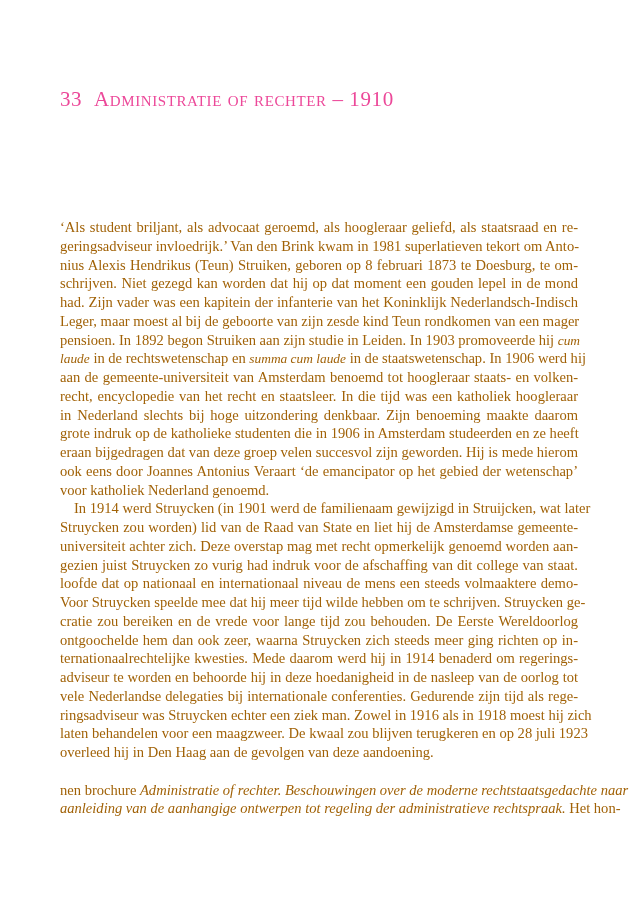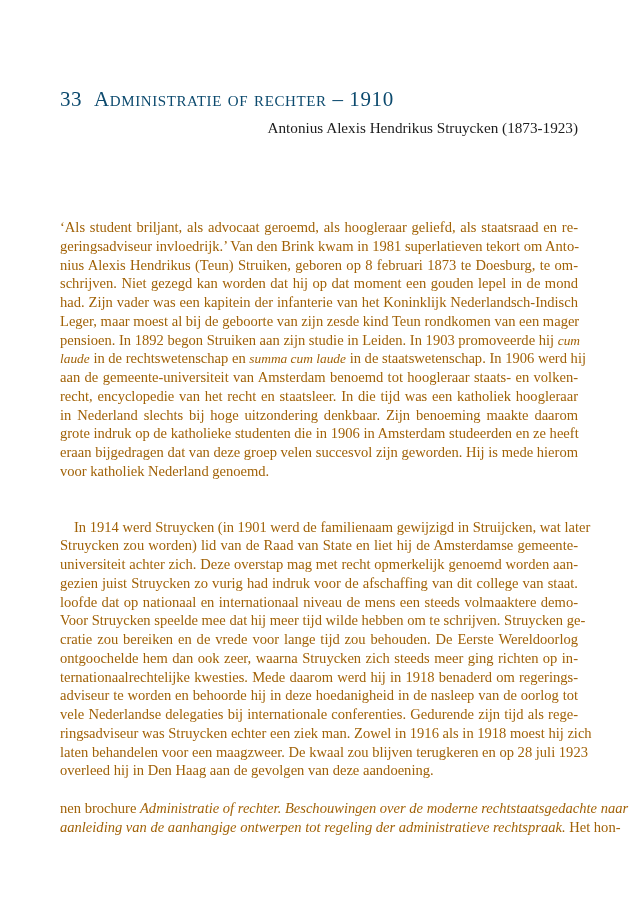--- a/index.html
+++ b/index.html
@@ -23,21 +23,21 @@
     }
     .chapter-heading {
       position: absolute;
       left: 60px;
       top: 86px;
       width: 520px;
       font-size: 21px;
       line-height: 26px;
       letter-spacing: 0.6px;
       white-space: nowrap;
-      color: #0c4a6e;
+      color: #ec4899;
     }
     .chapter-number {
       display: inline-block;
       width: 34px;
       font-variant-numeric: oldstyle-nums;
     }
     .chapter-title {
       font-variant: small-caps;
     }
     .chapter-subtitle {
@@ -65,66 +65,65 @@
       text-align-last: justify;
       white-space: nowrap;
       height: 18.75px;
       overflow: visible;
     }
     .line.last {
       text-align-last: left;
     }
     .line.indent {
       padding-left: 14px;
-      margin-top: 37px;
     }
     .it {
       font-style: italic;
     }
     .it-small {
       font-style: italic;
       font-size: 13.4px;
     }
   </style>
 </head>
 <body>
 
 <div class="page">
   <div class="chapter-heading">
     <span class="chapter-number">33</span><span class="chapter-title">Administratie of rechter – 1910</span>
   </div>
-  <div class="chapter-subtitle">Antonius Alexis Hendrikus Struycken (1873-1923)</div>
 
   <div class="body-text">
     <div>
         <span class="line"><span>‘Als student briljant, als advocaat geroemd, als hoogleraar geliefd, als staatsraad en re-</span></span>
         <span class="line"><span>geringsadviseur invloedrijk.’ Van den Brink kwam in 1981 superlatieven tekort om Anto-</span></span>
         <span class="line"><span>nius Alexis Hendrikus (Teun) Struiken, geboren op 8 februari 1873 te Doesburg, te om-</span></span>
         <span class="line"><span>schrijven. Niet gezegd kan worden dat hij op dat moment een gouden lepel in de mond</span></span>
         <span class="line"><span>had. Zijn vader was een kapitein der infanterie van het Koninklijk Nederlandsch-Indisch</span></span>
         <span class="line"><span>Leger, maar moest al bij de geboorte van zijn zesde kind Teun rondkomen van een mager</span></span>
         <span class="line"><span>pensioen. In 1892 begon Struiken aan zijn studie in Leiden. In 1903 promoveerde hij </span><span class="it-small">cum</span></span>
         <span class="line"><span class="it-small">laude</span><span> in de rechtswetenschap en </span><span class="it-small">summa cum laude</span><span> in de staatswetenschap. In 1906 werd hij</span></span>
         <span class="line"><span>aan de gemeente-universiteit van Amsterdam benoemd tot hoogleraar staats- en volken-</span></span>
         <span class="line"><span>recht, encyclopedie van het recht en staatsleer. In die tijd was een katholiek hoogleraar</span></span>
         <span class="line"><span>in Nederland slechts bij hoge uitzondering denkbaar. Zijn benoeming maakte daarom</span></span>
         <span class="line"><span>grote indruk op de katholieke studenten die in 1906 in Amsterdam studeerden en ze heeft</span></span>
         <span class="line"><span>eraan bijgedragen dat van deze groep velen succesvol zijn geworden. Hij is mede hierom</span></span>
+        <span class="line"><span>ook eens door Joannes Antonius Veraart ‘de emancipator op het gebied der wetenschap’</span></span>
         <span class="line last"><span>voor katholiek Nederland genoemd.</span></span>
       </div>
     <div>
         <span class="line indent"><span>In 1914 werd Struycken (in 1901 werd de familienaam gewijzigd in Struijcken, wat later</span></span>
         <span class="line"><span>Struycken zou worden) lid van de Raad van State en liet hij de Amsterdamse gemeente-</span></span>
         <span class="line"><span>universiteit achter zich. Deze overstap mag met recht opmerkelijk genoemd worden aan-</span></span>
         <span class="line"><span>gezien juist Struycken zo vurig had indruk voor de afschaffing van dit college van staat.</span></span>
         <span class="line"><span>loofde dat op nationaal en internationaal niveau de mens een steeds volmaaktere demo-</span></span>
         <span class="line"><span>Voor Struycken speelde mee dat hij meer tijd wilde hebben om te schrijven. Struycken ge-</span></span>
         <span class="line"><span>cratie zou bereiken en de vrede voor lange tijd zou behouden. De Eerste Wereldoorlog</span></span>
         <span class="line"><span>ontgoochelde hem dan ook zeer, waarna Struycken zich steeds meer ging richten op in-</span></span>
-        <span class="line"><span>ternationaalrechtelijke kwesties. Mede daarom werd hij in 1918 benaderd om regerings-</span></span>
+        <span class="line"><span>ternationaalrechtelijke kwesties. Mede daarom werd hij in 1914 benaderd om regerings-</span></span>
         <span class="line"><span>adviseur te worden en behoorde hij in deze hoedanigheid in de nasleep van de oorlog tot</span></span>
         <span class="line"><span>vele Nederlandse delegaties bij internationale conferenties. Gedurende zijn tijd als rege-</span></span>
         <span class="line"><span>ringsadviseur was Struycken echter een ziek man. Zowel in 1916 als in 1918 moest hij zich</span></span>
         <span class="line"><span>laten behandelen voor een maagzweer. De kwaal zou blijven terugkeren en op 28 juli 1923</span></span>
         <span class="line last"><span>overleed hij in Den Haag aan de gevolgen van deze aandoening.</span></span>
       </div>
     <div style="margin-top: 18.75px;">
         <span class="line"><span>nen brochure </span><span class="it">Administratie of rechter. Beschouwingen over de moderne rechtstaatsgedachte naar</span></span>
         <span class="line"><span class="it">aanleiding van de aanhangige ontwerpen tot regeling der administratieve rechtspraak.</span><span> Het hon-</span></span>
       </div>

